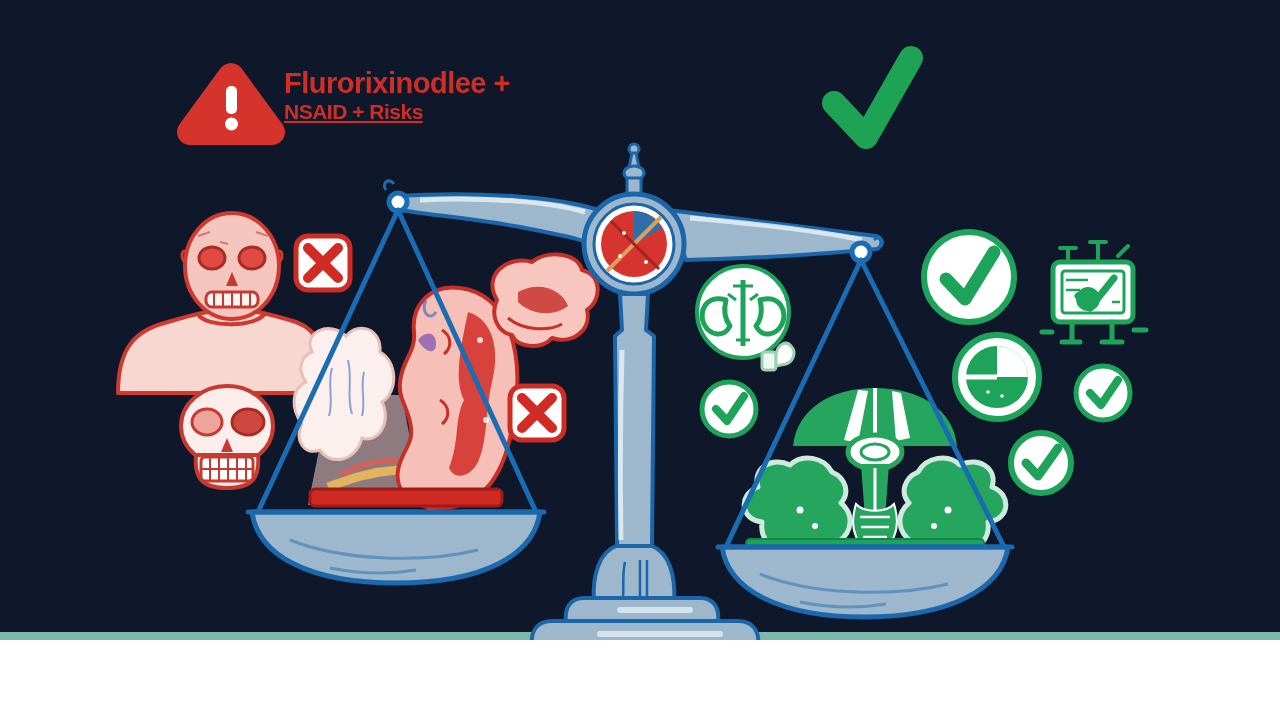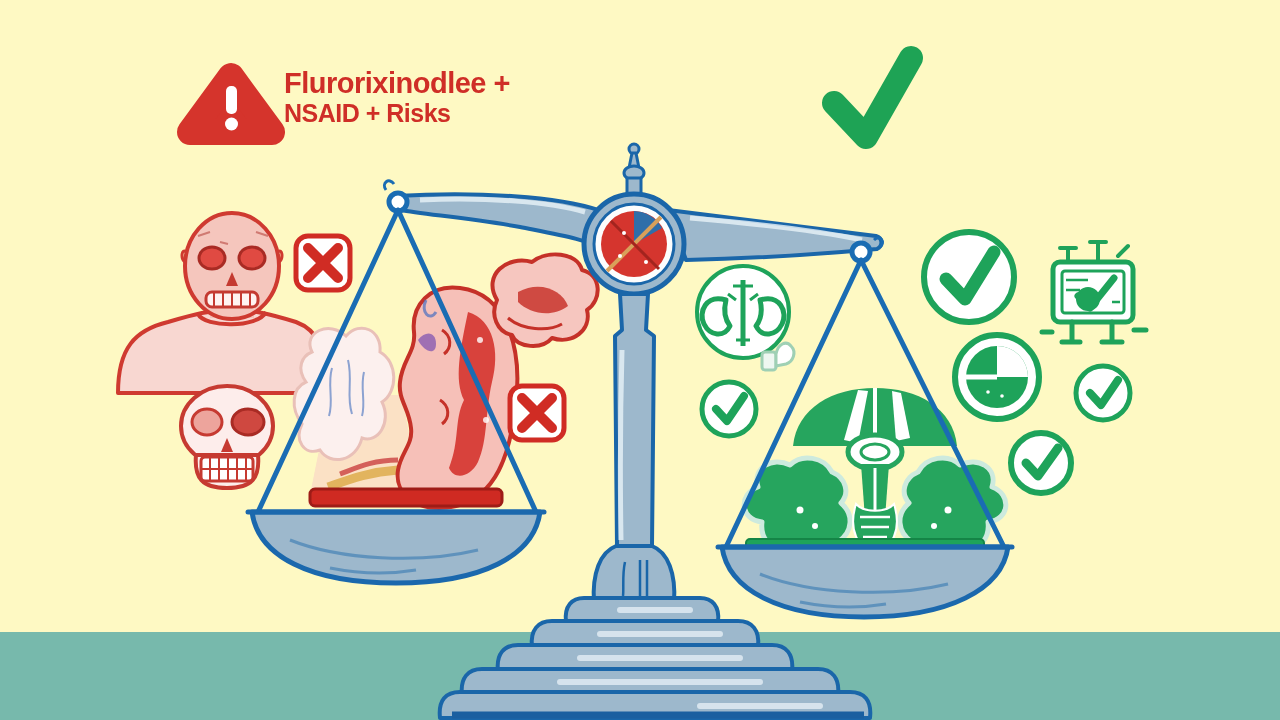--- a/index.html
+++ b/index.html
@@ -1,24 +1,24 @@
 <!DOCTYPE html>
 <html style="--risk-red: #cf2e27; --safe-green: #17a24f; --scale-outline-blue: #1a66a9; --scale-fill-blue: #9db8cc; --floor-teal: #77b9ac;"><head>
 <meta charset="utf-8">
 <style>
   html,body{margin:0;padding:0;background:#fff;}
-  .stage{position:relative;width:1280px;height:720px;overflow:hidden;background:#fef9c3;
+  .stage{position:relative;width:1280px;height:640px;overflow:hidden;background:#0f172a;
          font-family:"Liberation Sans",sans-serif;}
   .floor{position:absolute;left:0;top:632px;width:1280px;height:88px;background:var(--floor-teal,#77b9ac);}
   svg.art{position:absolute;left:0;top:0;}
   .caption{position:absolute;font-weight:700;line-height:1.1;letter-spacing:-0.5px;}
   .caption-left{left:284px;top:68px;color:var(--risk-red,#cf2e27);}
   .caption-right{left:903px;top:74px;color:var(--safe-green,#17a24f);}
   .cap-line1{font-size:29px;}
-  .cap-line2{font-size:25px;}
+  .cap-line2{font-size:21px;text-decoration:underline;}
 </style>
 </head>
 <body>
 
 <div class="stage">
 
   <div class="floor"></div>
 
   <svg class="art" width="1280" height="720" viewBox="0 0 1280 720">
 

